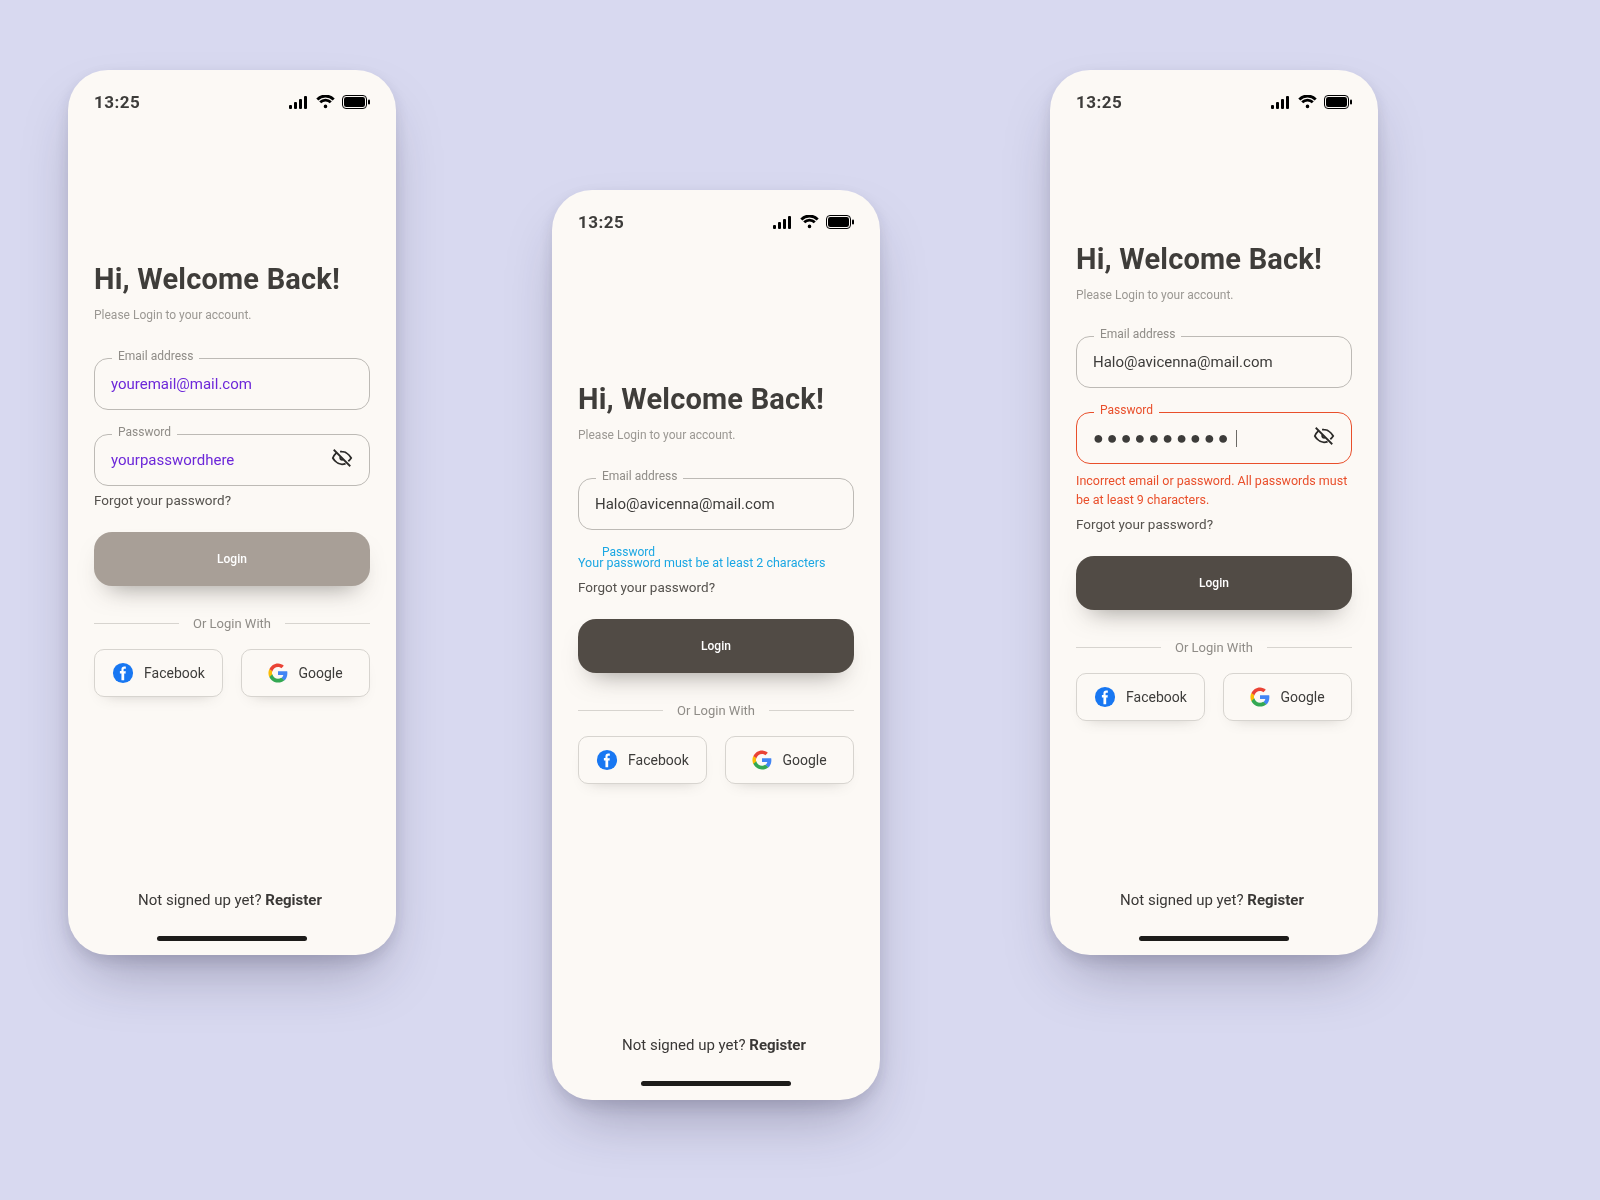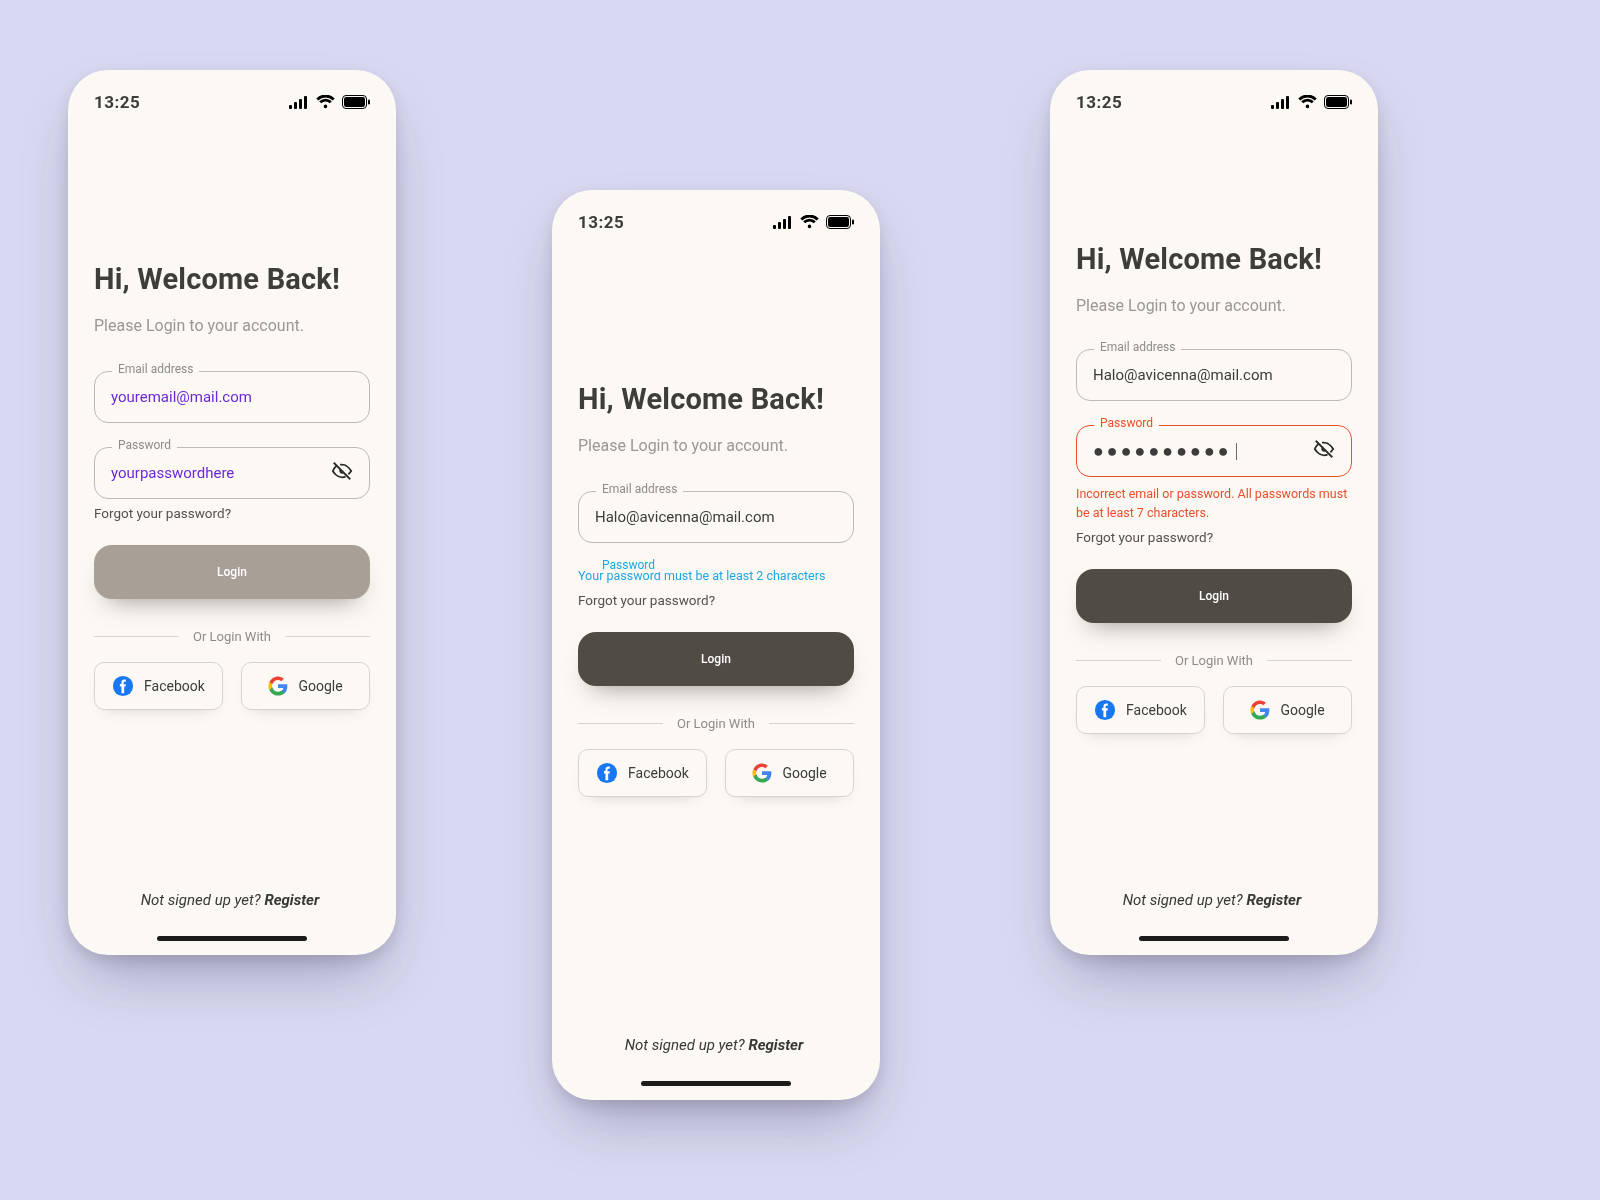--- a/index.html
+++ b/index.html
@@ -38,21 +38,21 @@
   
   .status{
     display:flex; justify-content:space-between; align-items:center;
     font-weight:700; font-size:17px; letter-spacing:.5px;
   }
   .status-icons{display:flex; gap:7px; align-items:center}
   .status-icons svg{display:block}
 
   
   h1{margin:0; font-size:29px; font-weight:750; color:#3F3D3A; letter-spacing:.2px}
-  .sub{margin-top:20px; font-size:16px; color:var(--muted)}
+  .sub{margin-top:12px; font-size:12px; color:var(--muted)}
 
   
   .field{position:relative; margin-top:26px}
   .field + .field{margin-top:24px}
   .field .box{
     height:52px; border:1.5px solid var(--line); border-radius:var(--radius-field);
     display:flex; align-items:center; padding:4px 16px; gap:10px;
     font-size:15px; color:var(--ink);
   }
   .field .box .value{flex:1; white-space:nowrap; overflow:hidden}
@@ -91,21 +91,21 @@
   .social-btn{
     flex:1; height:48px; border:1.4px solid #D7D4CF; border-radius:10px;
     display:flex; align-items:center; justify-content:center; gap:10px;
     font-size:14px; color:#3D3C3A; background:var(--phone);
     box-shadow:0 8px 16px -12px rgba(60,55,50,.35);
   }
 
   
   .footer{
     position:absolute; left:0; right:4px; bottom:46px;
-    text-align:center; font-size:15px; color:#3a3836;font-style:italic;
+    text-align:center; font-size:15px; color:#3a3836;
   }
   .footer .reg{font-weight:700}
   .home-bar{
     position:absolute; left:50%; bottom:14px; transform:translateX(-50%);
     width:150px; height:5px; border-radius:5px; background:#1d1c1a;
   }
 
   .top-gap-a{height:150px}
   .top-gap-b{height:150px}
   .top-gap-c{height:130px}
@@ -307,21 +307,21 @@
     <div class="box">
       <span class="value"><span class="dots">●●●●●●●●●●</span><span class="caret"></span></span>
       <span class="eye">
         <svg width="22" height="22" viewBox="0 0 24 24" fill="none" stroke="currentColor" stroke-width="2">
               <path d="M3 3l18 18"></path>
               <path d="M10.6 10.6A2 2 0 0012 14a2 2 0 001.4-.6"></path>
               <path d="M9.9 5.1A9.8 9.8 0 0112 5c6 0 10 7 10 7a17 17 0 01-3.1 3.6M6.1 6.1A17 17 0 002 12s4 7 10 7a9.8 9.8 0 003.9-.8"></path>
             </svg>
       </span>
     </div>
-    <div class="hint error">Incorrect email or password. All passwords must be at least 7 characters.</div>
+    <div class="hint error">Incorrect email or password. All passwords must be at least 9 characters.</div>
   </div>
 
   <div class="forgot">Forgot your password?</div>
 
   <div class="login-btn enabled">Login</div>
 
   <div class="divider">
         <span>Or Login With</span>
       </div>
 

